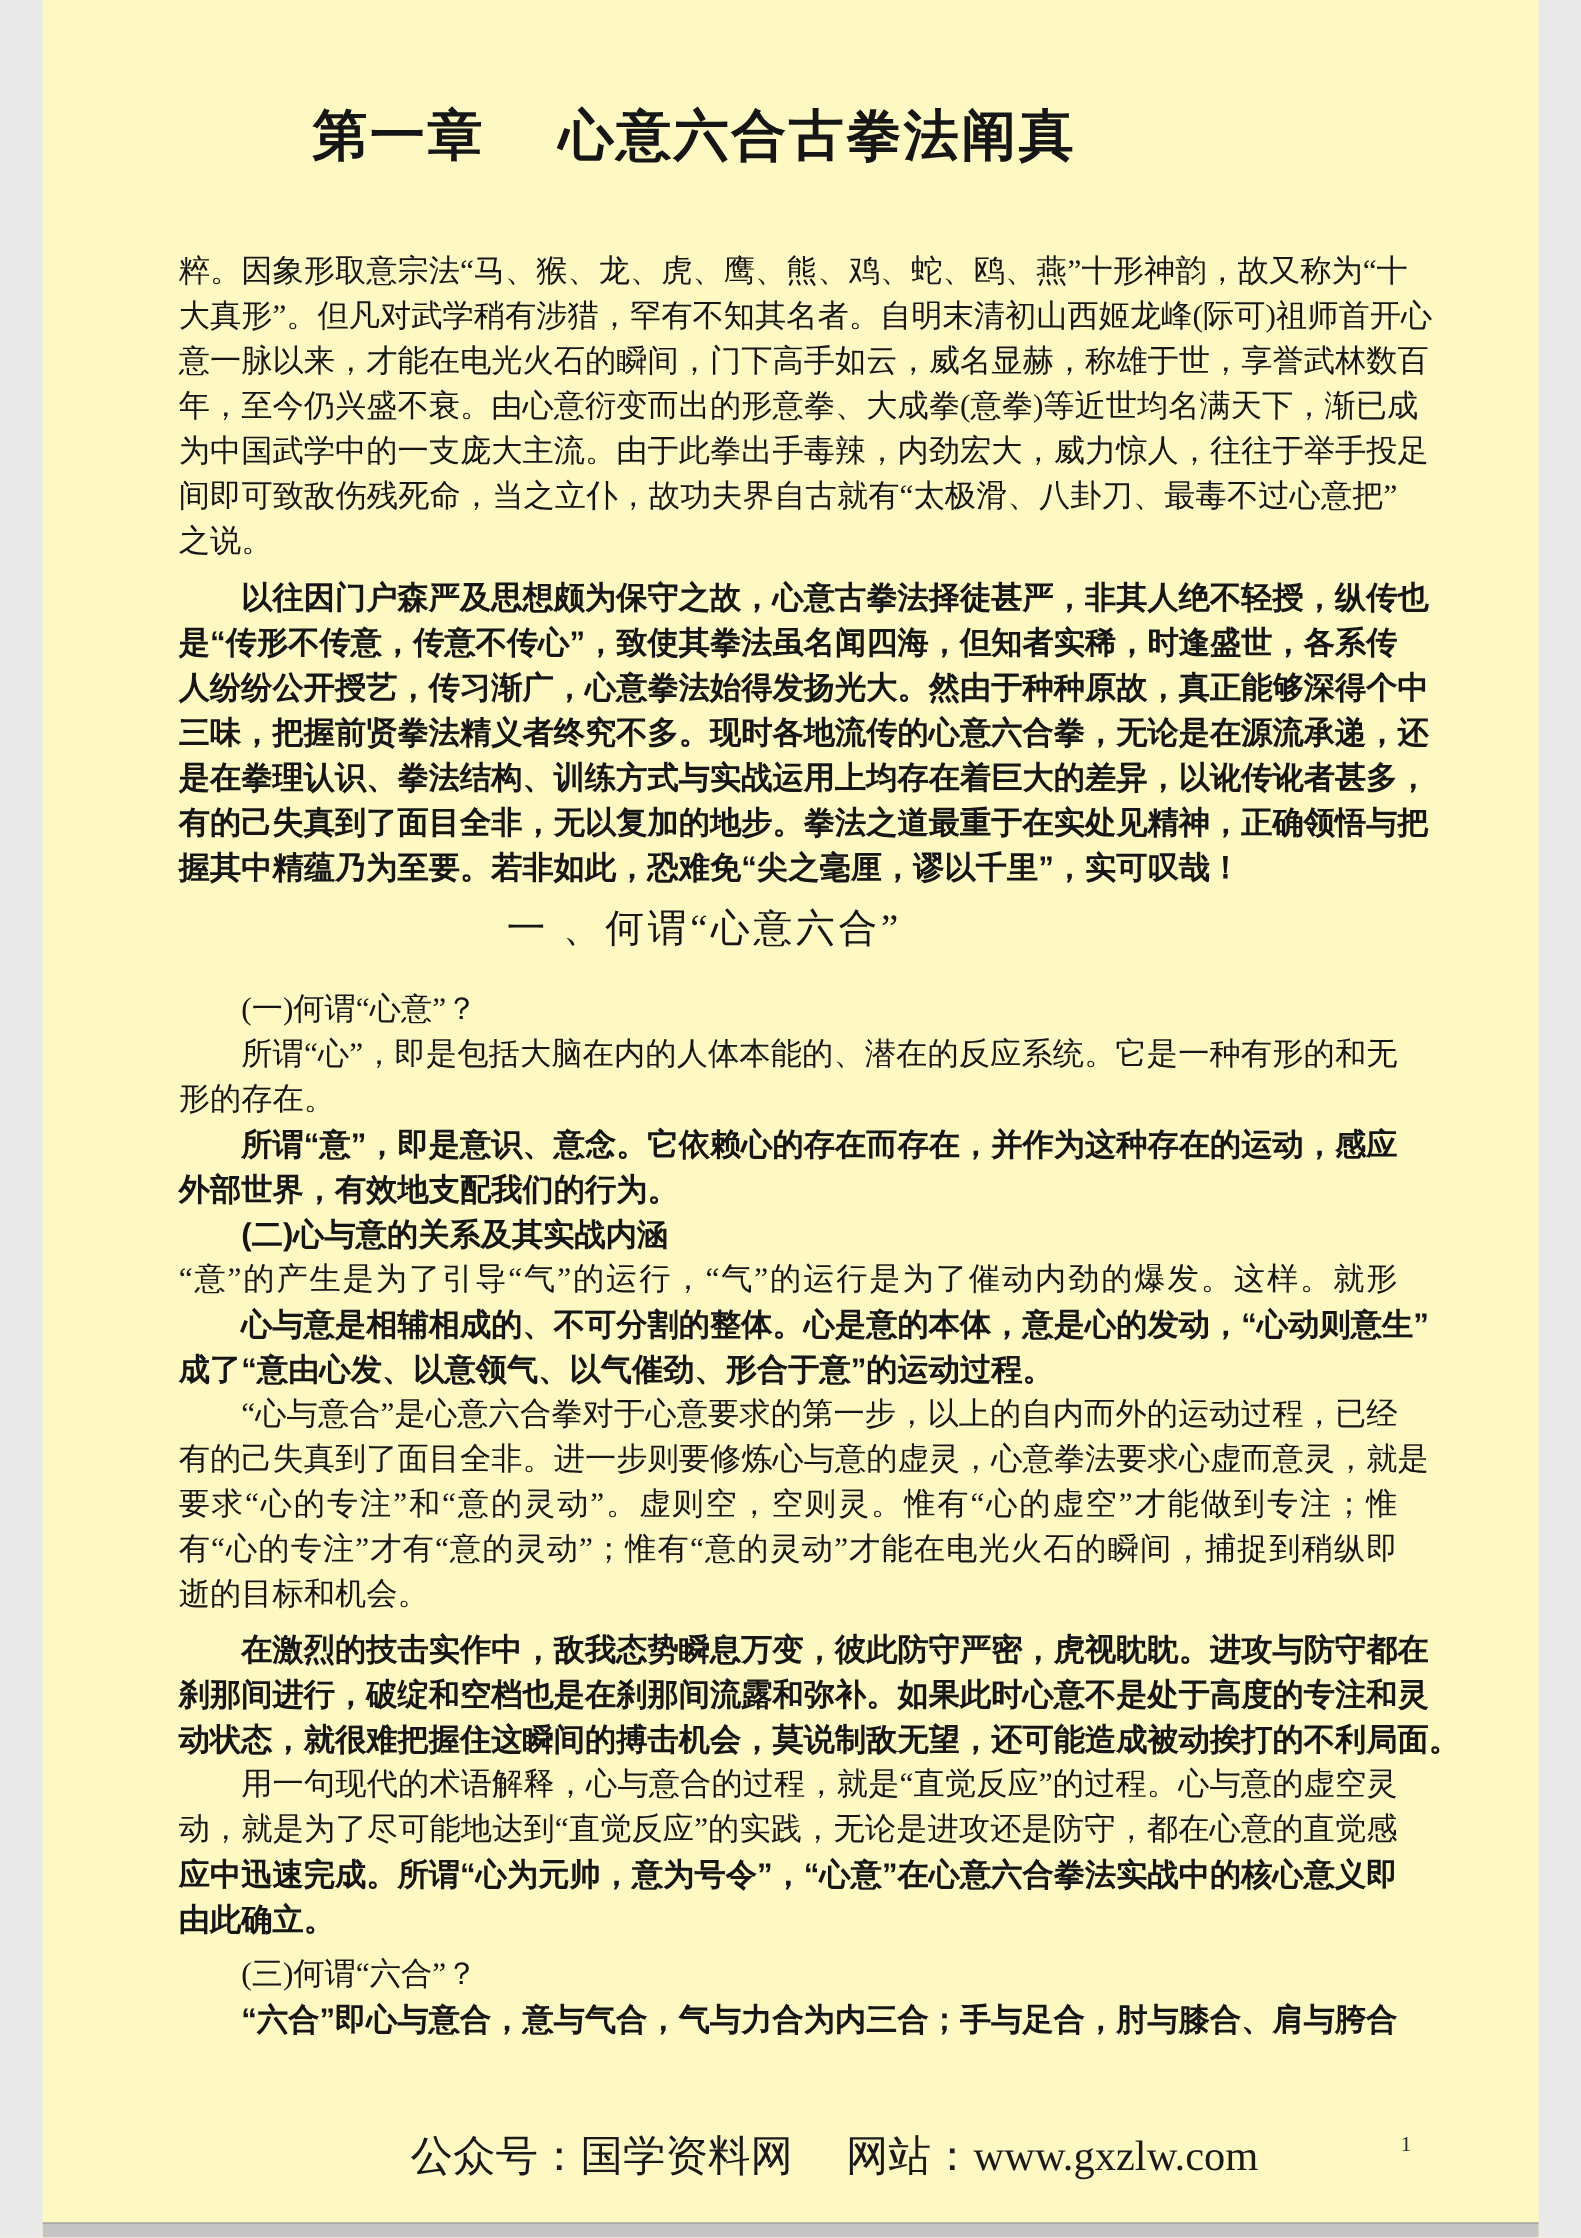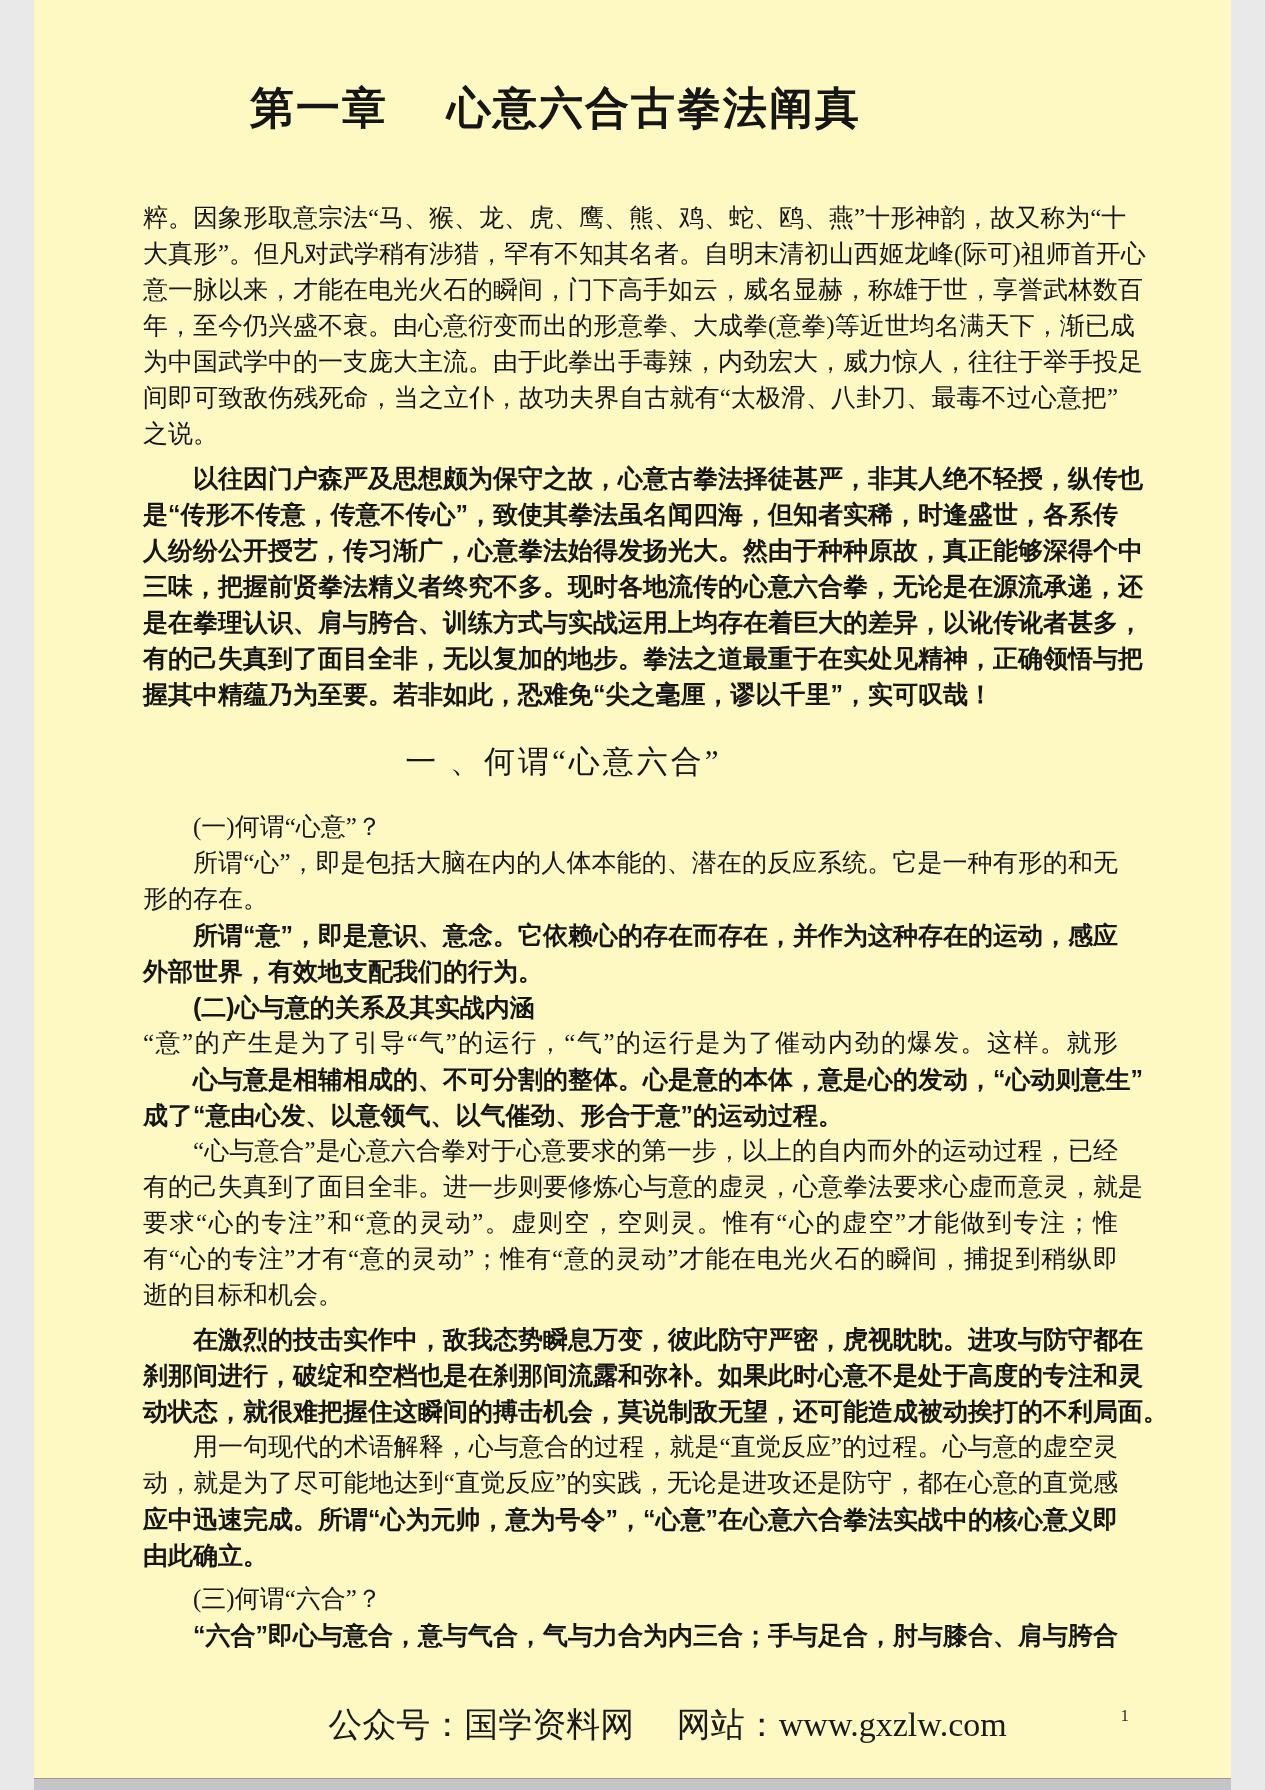--- a/index.html
+++ b/index.html
@@ -41,21 +41,21 @@
   }
   .line.song { font-family: "Liberation Serif", "DejaVu Serif", serif; font-weight: 400; }
   .line.hei  { font-family: Liberation Sans, sans-serif; font-weight: 700; }
   .line.indent { text-indent: 2em; }
   .line.short { text-align-last: left; }
   .line.pgap { margin-top: 8px; }
   .heading {
     font-family: "Liberation Serif", "DejaVu Serif", serif;
     font-size: 31px;
     line-height: 46px;
-    margin-top: 27px;
+    margin-top: 8px;
     margin-bottom: 24px;
     text-align: center;
     padding-right: 134px;
     letter-spacing: 3px;
     font-weight: 400;
   }
   .footer {
     position: absolute;
     left: 0;
     right: 0;
@@ -95,21 +95,21 @@
         <div class="line song">大真形”。但凡对武学稍有涉猎，罕有不知其名者。自明末清初山西姬龙峰(际可)祖师首开心</div>
         <div class="line song">意一脉以来，才能在电光火石的瞬间，门下高手如云，威名显赫，称雄于世，享誉武林数百</div>
         <div class="line song">年，至今仍兴盛不衰。由心意衍变而出的形意拳、大成拳(意拳)等近世均名满天下，渐已成</div>
         <div class="line song">为中国武学中的一支庞大主流。由于此拳出手毒辣，内劲宏大，威力惊人，往往于举手投足</div>
         <div class="line song">间即可致敌伤残死命，当之立仆，故功夫界自古就有“太极滑、八卦刀、最毒不过心意把”</div>
         <div class="line song short">之说。</div>
         <div class="line hei indent pgap">以往因门户森严及思想颇为保守之故，心意古拳法择徒甚严，非其人绝不轻授，纵传也</div>
         <div class="line hei">是“传形不传意，传意不传心”，致使其拳法虽名闻四海，但知者实稀，时逢盛世，各系传</div>
         <div class="line hei">人纷纷公开授艺，传习渐广，心意拳法始得发扬光大。然由于种种原故，真正能够深得个中</div>
         <div class="line hei">三味，把握前贤拳法精义者终究不多。现时各地流传的心意六合拳，无论是在源流承递，还</div>
-        <div class="line hei">是在拳理认识、肩与胯合、训练方式与实战运用上均存在着巨大的差异，以讹传讹者甚多，</div>
+        <div class="line hei">是在拳理认识、拳法结构、训练方式与实战运用上均存在着巨大的差异，以讹传讹者甚多，</div>
         <div class="line hei">有的己失真到了面目全非，无以复加的地步。拳法之道最重于在实处见精神，正确领悟与把</div>
         <div class="line hei short">握其中精蕴乃为至要。若非如此，恐难免“尖之毫厘，谬以千里”，实可叹哉！</div>
         <div class="heading">一 、何谓“心意六合”</div>
         <div class="line song indent short">(一)何谓“心意”？</div>
         <div class="line song indent">所谓“心”，即是包括大脑在内的人体本能的、潜在的反应系统。它是一种有形的和无</div>
         <div class="line song short">形的存在。</div>
         <div class="line hei indent">所谓“意”，即是意识、意念。它依赖心的存在而存在，并作为这种存在的运动，感应</div>
         <div class="line hei short">外部世界，有效地支配我们的行为。</div>
         <div class="line hei indent short">(二)心与意的关系及其实战内涵</div>
         <div class="line song">“意”的产生是为了引导“气”的运行，“气”的运行是为了催动内劲的爆发。这样。就形</div>

